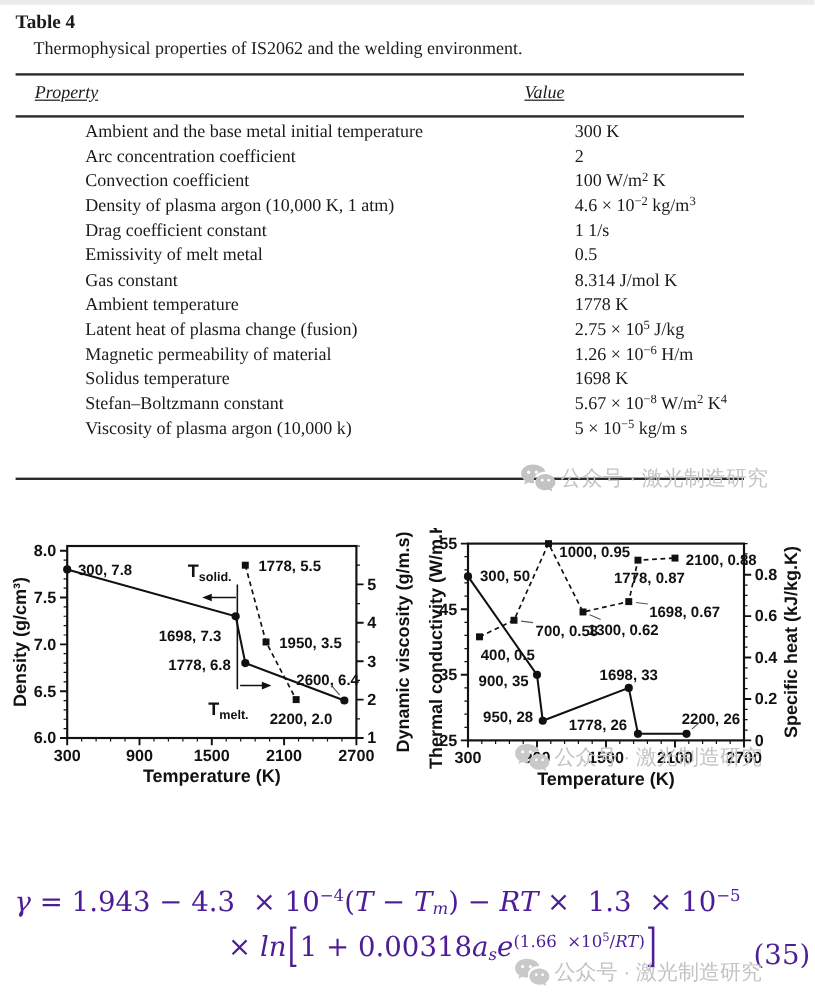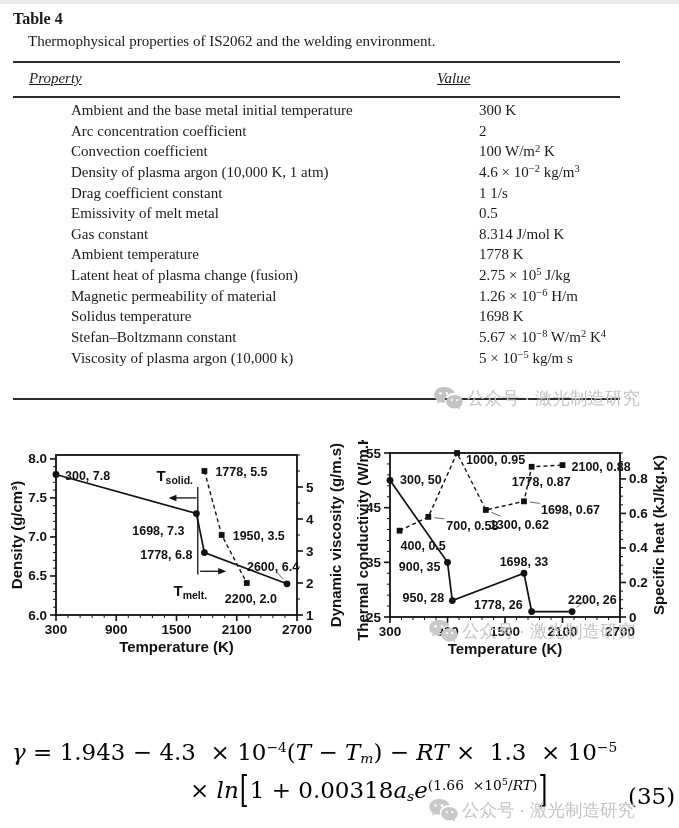--- a/index.html
+++ b/index.html
@@ -39,21 +39,21 @@
   .tick-label{font-size:13.5px;font-weight:bold;}
   .axis-title{font-size:15px;font-weight:bold;}
   .pt-label{font-size:12.5px;font-weight:bold;}
   .ann-main{font-size:15px;font-weight:bold;}
 
   
   .fig-caption{position:absolute;left:3px;top:687px;
       font-family:"Liberation Sans","DejaVu Sans",sans-serif;
       font-size:14.5px;font-weight:600;color:#2f2f2f;}
   .equation{position:absolute;left:0;top:737px;width:679px;height:88px;
-      font-family:"DejaVu Serif",serif;font-size:23px;color:#000000;}
+      font-family:"DejaVu Serif",serif;font-size:23px;color:#4c1d95;}
   .eq-line{position:absolute;white-space:pre;}
   .eq-line.l1{left:12px;top:2px;}
   .eq-line.l2{left:190px;top:40px;}
   .eq-num{position:absolute;left:584px;top:46px;margin-left:44px;}
   .it{font-style:italic;}
   .sup{font-size:60%;position:relative;top:-0.55em;}
   .sub{font-size:60%;position:relative;top:0.25em;}
   .sup2{font-size:42%;position:relative;top:-1.30em;}
   .big{display:inline-block;transform:scaleY(1.65);transform-origin:55% 55%;padding:0 1px;}
 </style>

